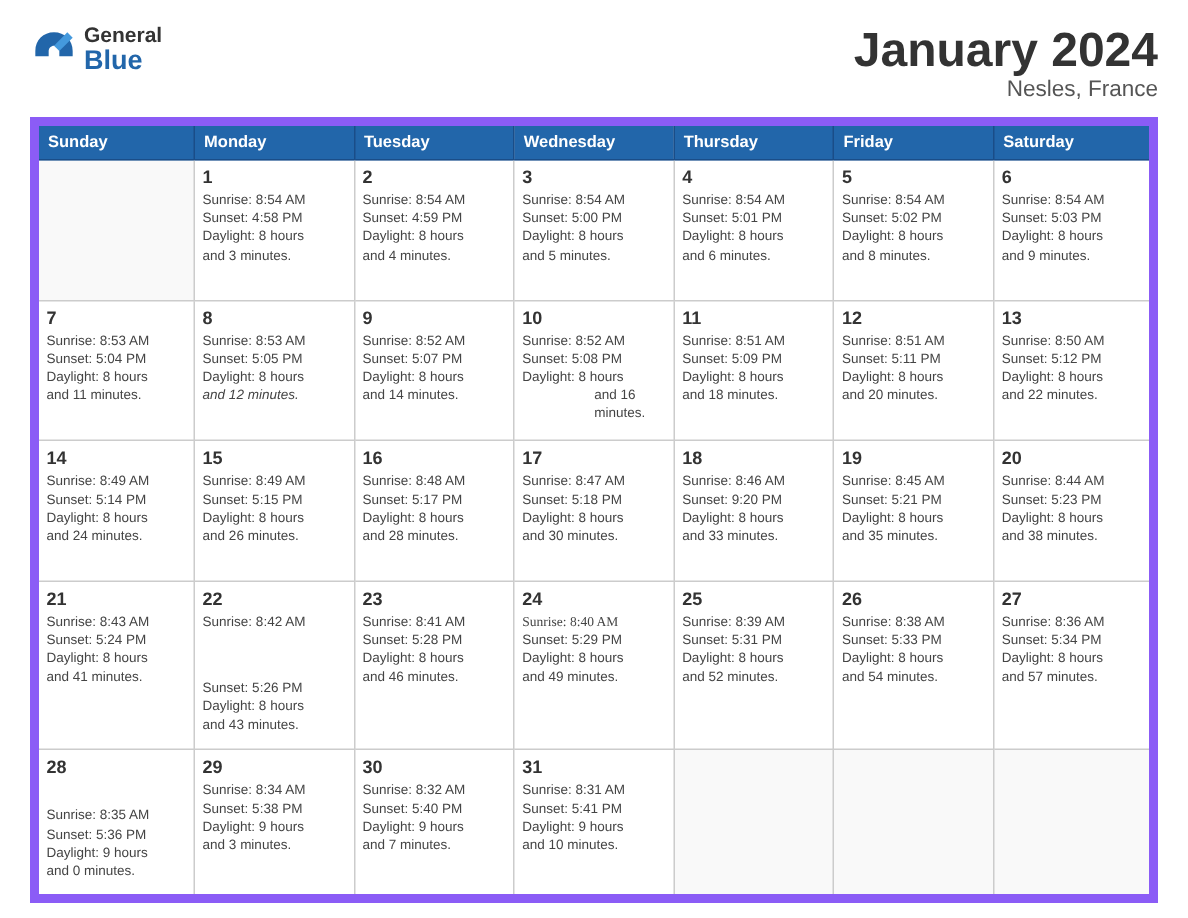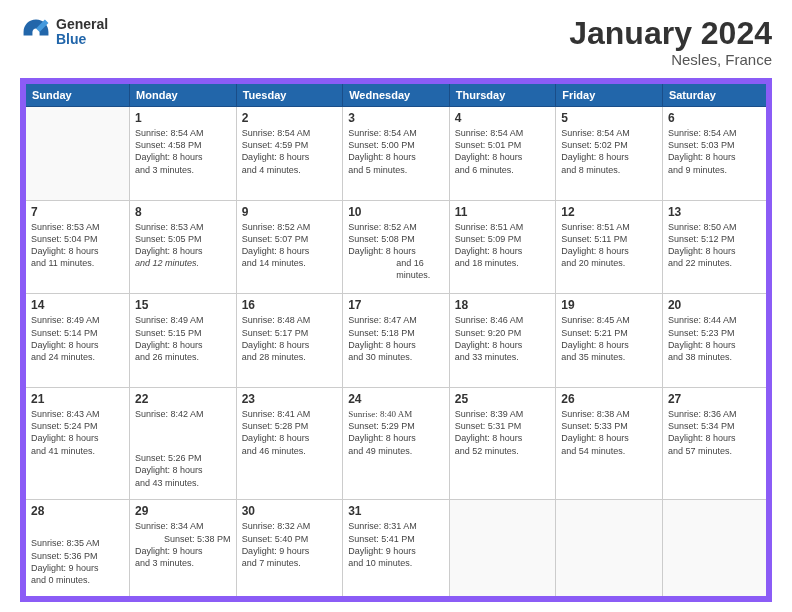--- a/index.html
+++ b/index.html
@@ -32,21 +32,21 @@
       display: flex;
       flex-direction: column;
       line-height: 1.1;
     }
     .logo-general {
       font-size: 14px;
       font-weight: bold;
       color: #333;
     }
     .logo-blue {
-      font-size: 14px;
+      font-size: 18px;
       font-weight: bold;
       color: #2266aa;
     }
     .logo-icon {
       width: 32px;
       height: 32px;
     }
     .title-block {
       text-align: right;
     }
@@ -393,21 +393,21 @@
               <span style="display: block; margin-top: 19px;">Sunrise: 8:35 AM</span>
               <span style="display: block;">Sunset: 5:36 PM</span>
               <span style="display: block;">Daylight: 9 hours</span>
               <span style="display: block;">and 0 minutes.</span>
             </div>
           </td>
           <td>
             <span class="day-num">29</span>
             <div class="day-info">
               <span style="display: block;">Sunrise: 8:34 AM</span>
-              <span style="display: block; text-align: right;">Sunset: 5:38 PM</span>
+              <span style="display: block;">Sunset: 5:38 PM</span>
               <span style="display: block;">Daylight: 9 hours</span>
               <span style="display: block;">and 3 minutes.</span>
             </div>
           </td>
           <td>
             <span class="day-num">30</span>
             <div class="day-info">
               <span style="display: block;">Sunrise: 8:32 AM</span>
               <span style="display: block;">Sunset: 5:40 PM</span>
               <span style="display: block;">Daylight: 9 hours</span>

